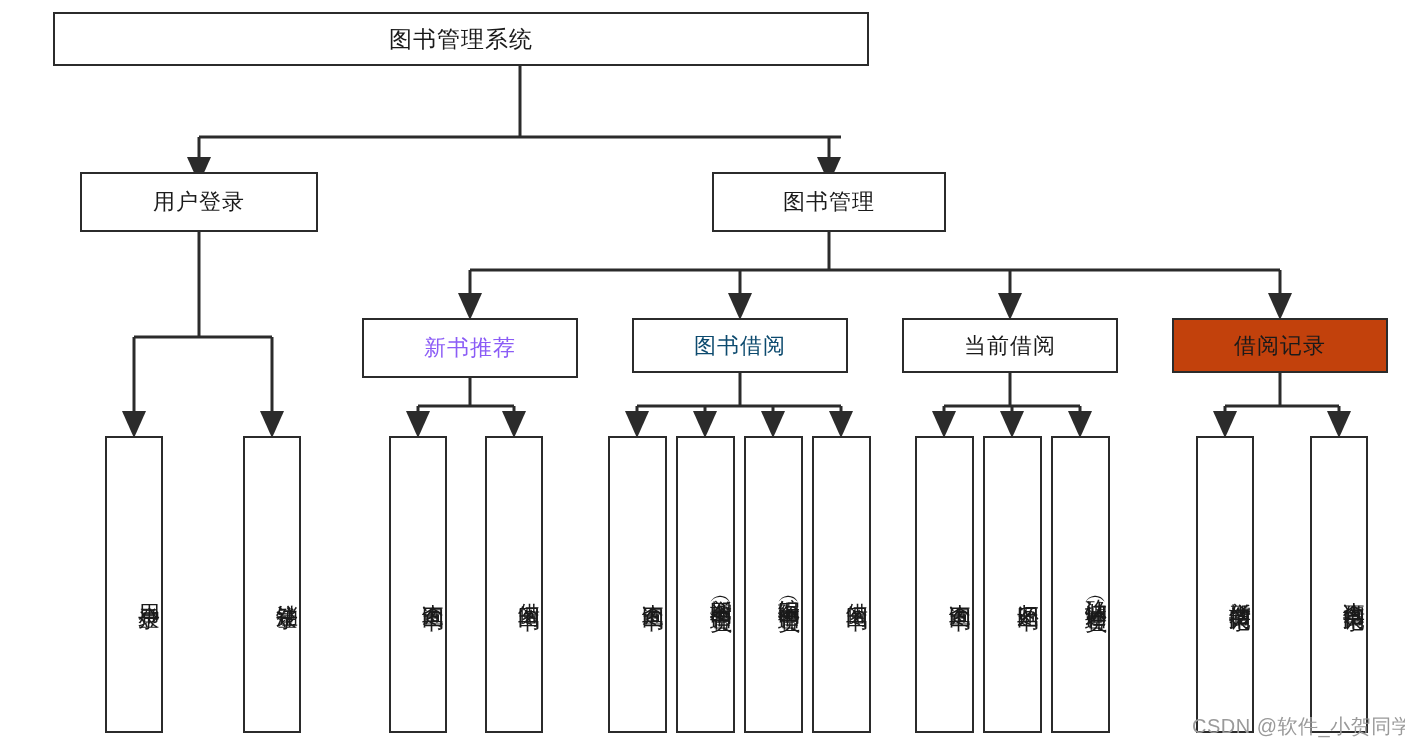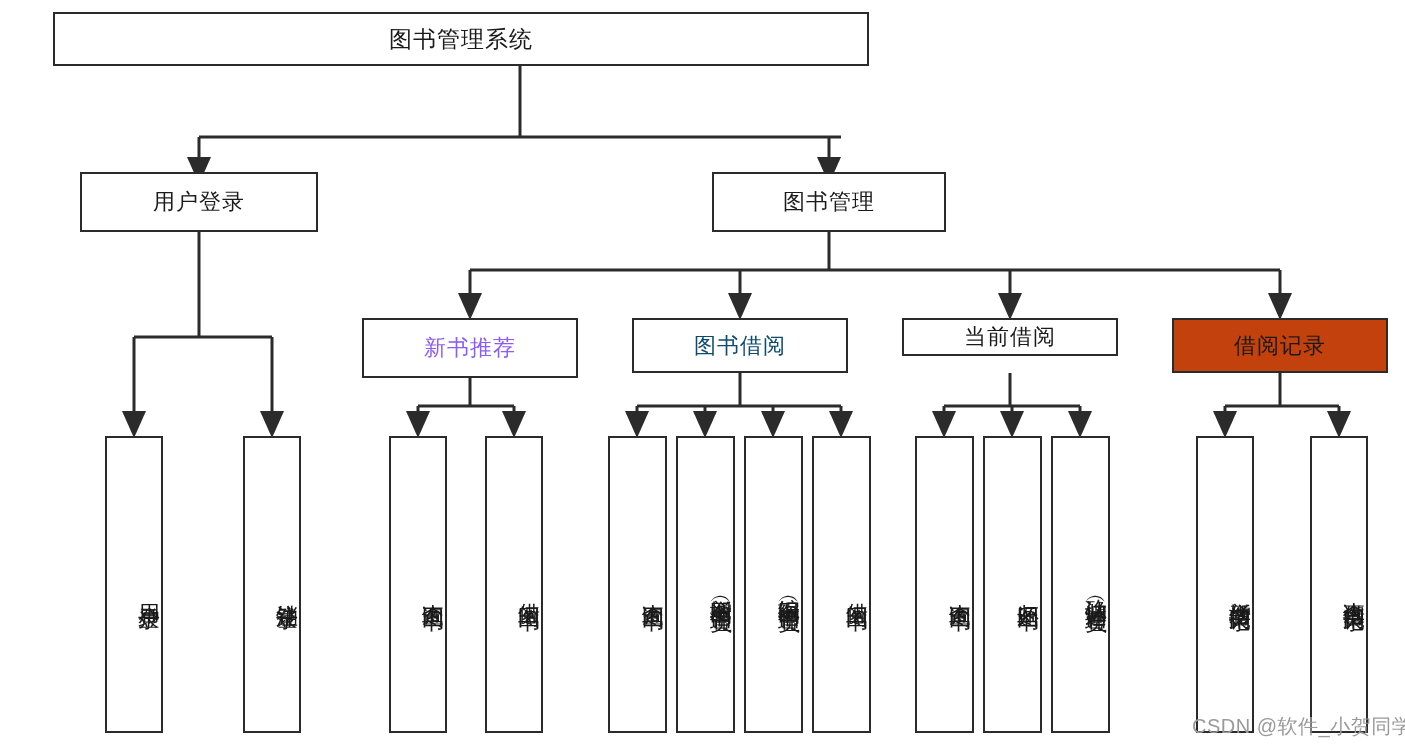--- a/index.html
+++ b/index.html
@@ -119,21 +119,21 @@
     </g>
   </svg>
 
   <div class="node h root" id="node-root" style="left: 18px; top: 12px; width: 816px; height: 54px; border-color: rgb(43, 43, 43); background: rgb(255, 255, 255); color: rgb(26, 26, 26); margin-left: 35px;">图书管理系统</div>
 
   <div class="node h" id="node-l2-0" style="left: 80px; top: 172px; width: 238px; height: 60px; border-color: rgb(43, 43, 43); background: rgb(255, 255, 255); color: rgb(26, 26, 26);">用户登录</div>
   <div class="node h" id="node-l2-1" style="left: 712px; top: 172px; width: 234px; height: 60px; border-color: rgb(43, 43, 43); background: rgb(255, 255, 255); color: rgb(26, 26, 26); text-align: right;">图书管理</div>
 
   <div class="node h" id="node-l3-0" style="left: 362px; top: 318px; width: 216px; height: 60px; border-color: rgb(43, 43, 43); background: rgb(255, 255, 255); color: #8b5cf6;">新书推荐</div>
   <div class="node h" id="node-l3-1" style="left: 632px; top: 318px; width: 216px; height: 55px; border-color: rgb(43, 43, 43); background: rgb(255, 255, 255); color: #0c4a6e;">图书借阅</div>
-  <div class="node h" id="node-l3-2" style="left: 902px; top: 318px; width: 216px; height: 38px; border-color: rgb(43, 43, 43); background: rgb(255, 255, 255); color: rgb(26, 26, 26); text-align: right;">当前借阅</div>
+  <div class="node h" id="node-l3-2" style="left: 902px; top: 318px; width: 216px; height: 55px; border-color: rgb(43, 43, 43); background: rgb(255, 255, 255); color: rgb(26, 26, 26); text-align: right;">当前借阅</div>
   <div class="node h" id="node-l3-3" style="left: 1172px; top: 318px; width: 216px; height: 55px; border-color: rgb(43, 43, 43); background: #c2410c; color: rgb(26, 26, 26);">借阅记录</div>
 
   <div class="node v" id="node-leaf-0" style="left: 105px; top: 436px; width: 58px; height: 297px; border-color: rgb(43, 43, 43); background: rgb(255, 255, 255); color: rgb(26, 26, 26);">
     <span class="vtext">用户登录</span>
   </div>
   <div class="node v" id="node-leaf-1" style="left: 243px; top: 436px; width: 58px; height: 297px; border-color: rgb(43, 43, 43); background: rgb(255, 255, 255); color: rgb(26, 26, 26);">
     <span class="vtext">注销登录</span>
   </div>
   <div class="node v" id="node-leaf-2" style="left: 389px; top: 436px; width: 58px; height: 297px; border-color: rgb(43, 43, 43); background: rgb(255, 255, 255); color: rgb(26, 26, 26);">
     <span class="vtext">查询图书</span>

